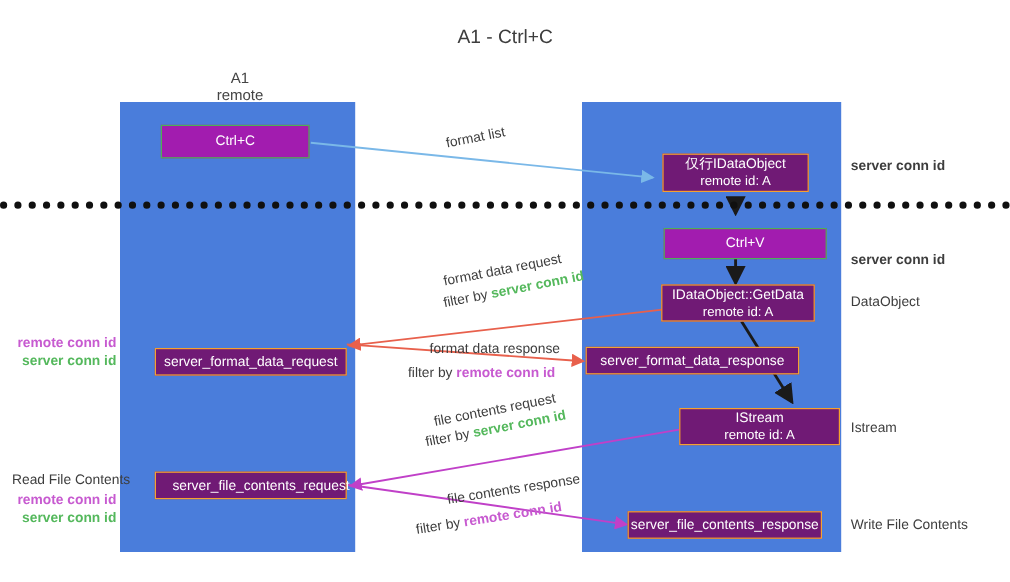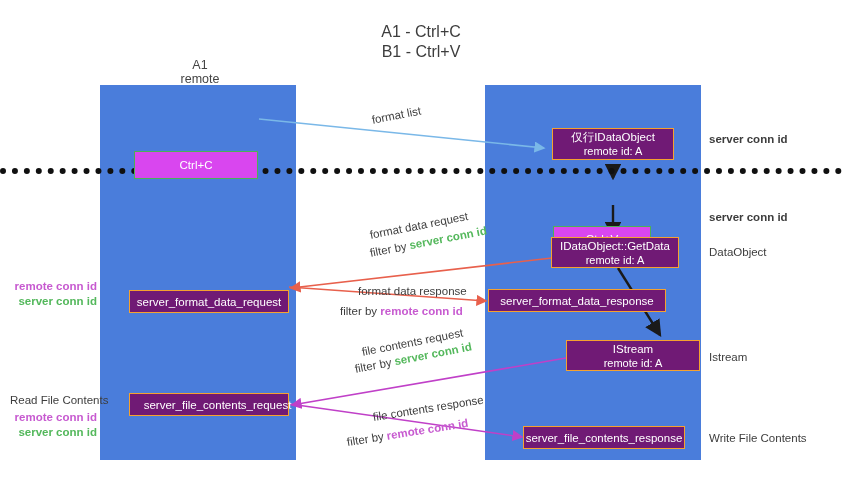--- a/index.html
+++ b/index.html
@@ -10,41 +10,40 @@
   svg.layer{position:absolute;left:0;top:0;width:842px;height:485px;pointer-events:none;}
   .title{position:absolute;left:0;top:22px;width:842px;text-align:center;
          font-size:16px;line-height:20px;color:#3d3d3d;}
   .colhead{position:absolute;text-align:center;font-size:12.5px;line-height:14px;color:#444;}
   .lane{position:absolute;background:#4a7ddb;}
   .lane.a{left:100px;top:85px;width:196px;height:375px;}
   .lane.b{left:485px;top:85px;width:216px;height:375px;}
   .node{position:absolute;box-sizing:border-box;color:#fff;
         display:flex;flex-direction:column;align-items:center;justify-content:center;
         font-size:11.5px;line-height:14px;text-align:center;}
-  .node.green{background:#d946ef;border:1px solid #4faf56;margin-top:47px;}
+  .node.green{background:#a21caf;border:1px solid #4faf56;}
   .node.orange{background:#701a75;border:1px solid #f5a22f;}
   .sub{font-size:11px;line-height:14px;}
   .lbl{position:absolute;font-size:11.5px;line-height:15px;color:#3d3d3d;white-space:nowrap;}
   .lbl.rot-up{transform:rotate(-11deg);transform-origin:left center;}
   .lbl.rot-dn{transform:rotate(-9deg);transform-origin:left center;}
   .green-t{color:#54b85c;font-weight:bold;}
   .purple-t{color:#c75ad0;font-weight:bold;}
   .stack{position:absolute;font-size:11.5px;line-height:15px;white-space:nowrap;text-align:right;}
   .side{position:absolute;font-size:11.5px;line-height:15px;color:#3d3d3d;white-space:nowrap;}
   .dash{position:absolute;left:0;top:168px;width:842px;height:0;
         border-top:6px dotted #101010;}
 </style>
 </head>
 <body>
 
 <div class="stage">
 
   <div class="title">
     <div>A1 - Ctrl+C</div>
-    <div>B1 - Ctrl+V</div>
   </div>
 
   <div class="colhead" style="left:140px;top:58px;width:120px;">
     <div>A1</div>
     <div>remote</div>
   </div>
 
   <div class="lane a"></div>
   <div class="lane b"></div>
 
@@ -77,21 +76,21 @@
 
   <div class="node green" style="left:134px;top:104px;width:124px;height:28px;">
     <span>Ctrl+C</span>
   </div>
 
   <div class="node orange" style="left:552px;top:128px;width:122px;height:32px;">
     <span>仅行IDataObject</span>
     <span class="sub">remote id: A</span>
   </div>
 
-  <div class="node green" style="left:553px;top:179px;width:98px;height:26px;">
+  <div class="node green" style="left:553px;top:190px;width:136px;height:26px;">
     <span>Ctrl+V</span>
   </div>
 
   <div class="node orange" style="left:551px;top:237px;width:128px;height:31px;">
     <span>IDataObject::GetData</span>
     <span class="sub">remote id: A</span>
   </div>
 
   <div class="node orange" style="left:129px;top:290px;width:160px;height:23px;">
     <span>server_format_data_request</span>

